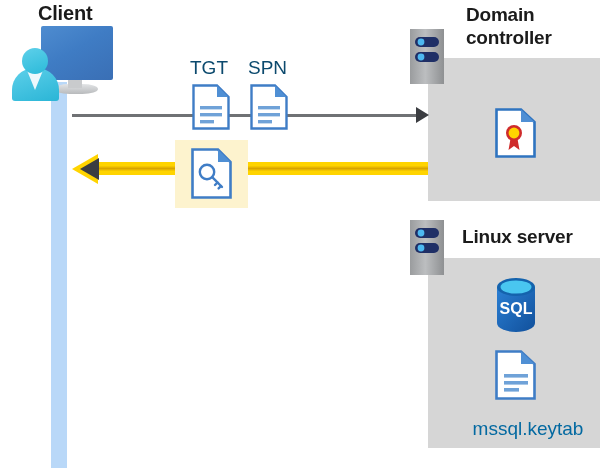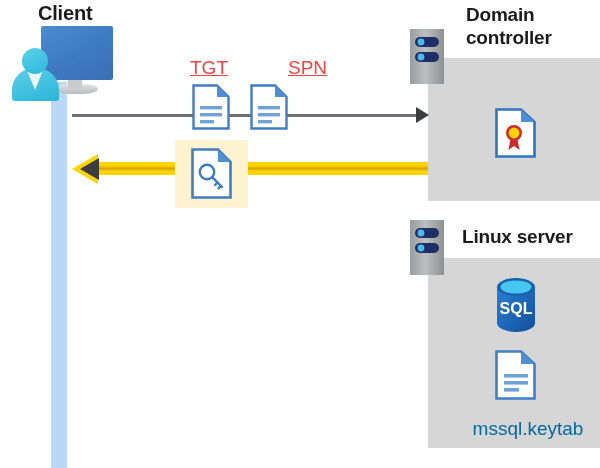--- a/index.html
+++ b/index.html
@@ -17,24 +17,24 @@
   
   .label-bold{
     font-weight:bold;
     color:#1b1b1b;
     letter-spacing:-0.2px;
   }
   #client-label{left:28px;top:2px;font-size:20px;}
   #dc-label{left:456px;top:3px;font-size:19px;line-height:23px;width:140px;}
   #linux-label{left:452px;top:226px;font-size:19px;}
   .doc-label{
-    font-size:19px;color:#ef4444;font-weight:normal;text-decoration:underline;
+    font-size:19px;color:#0c4a6e;font-weight:normal;
   }
   #tgt-label{left:180px;top:57px;}
-  #spn-label{left:238px;top:57px;margin-left:40px;}
+  #spn-label{left:238px;top:57px;}
   #keytab-label{
     left:438px;top:418px;font-size:19px;color:#0369a1;
     width:160px;text-align:center;
   }
 
   
   .gray-panel{background:#d6d6d6;}
   #dc-panel{left:418px;top:58px;width:182px;height:143px;}
   #linux-panel{left:418px;top:258px;width:182px;height:190px;}
 

